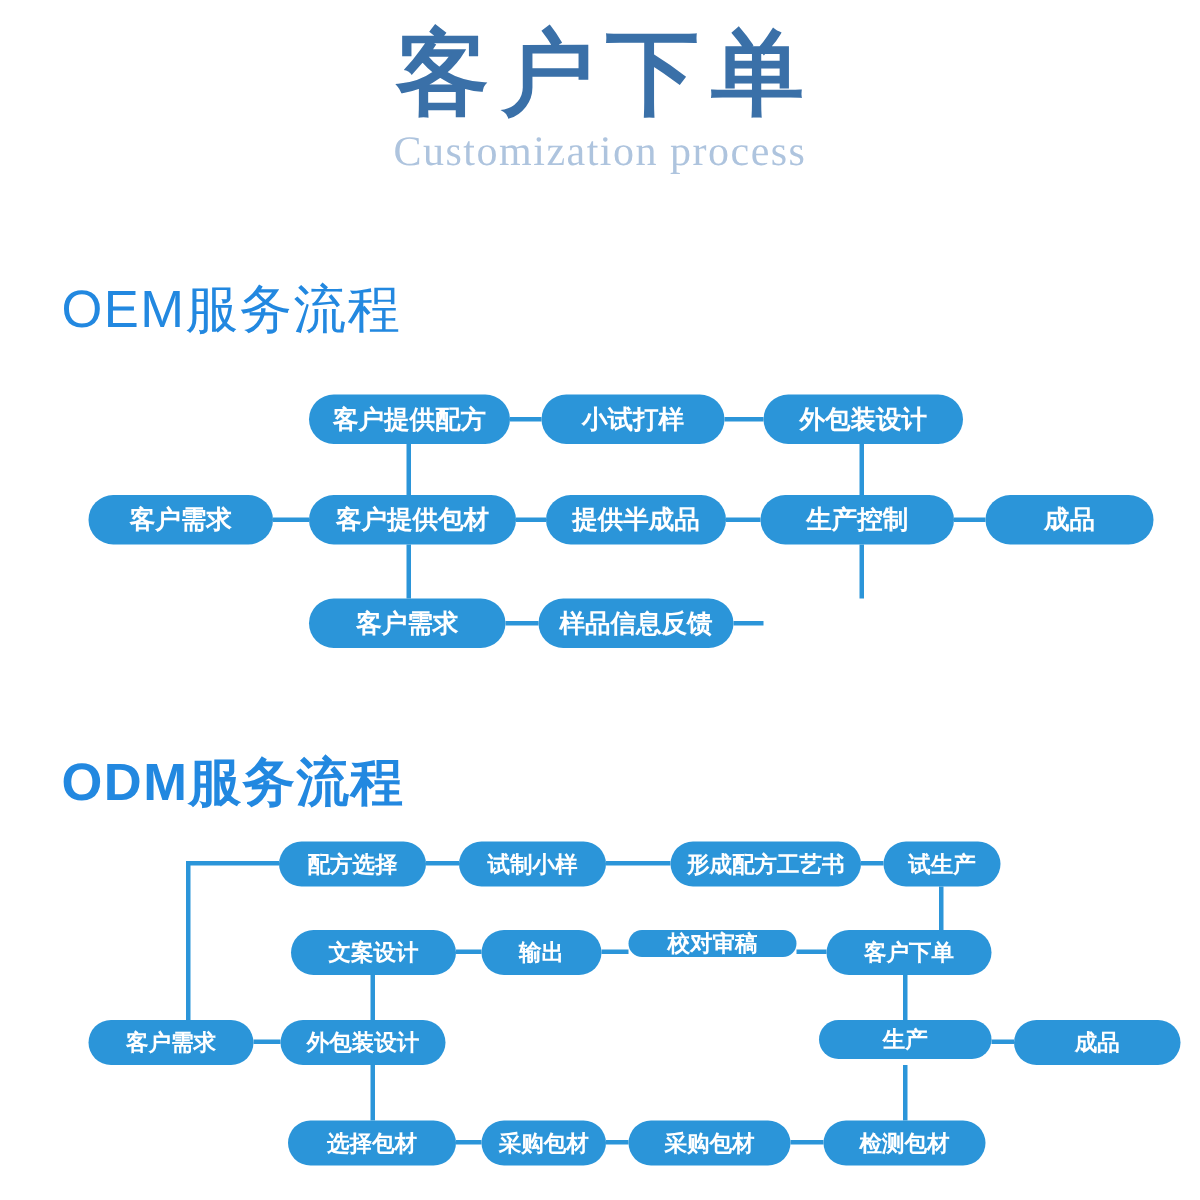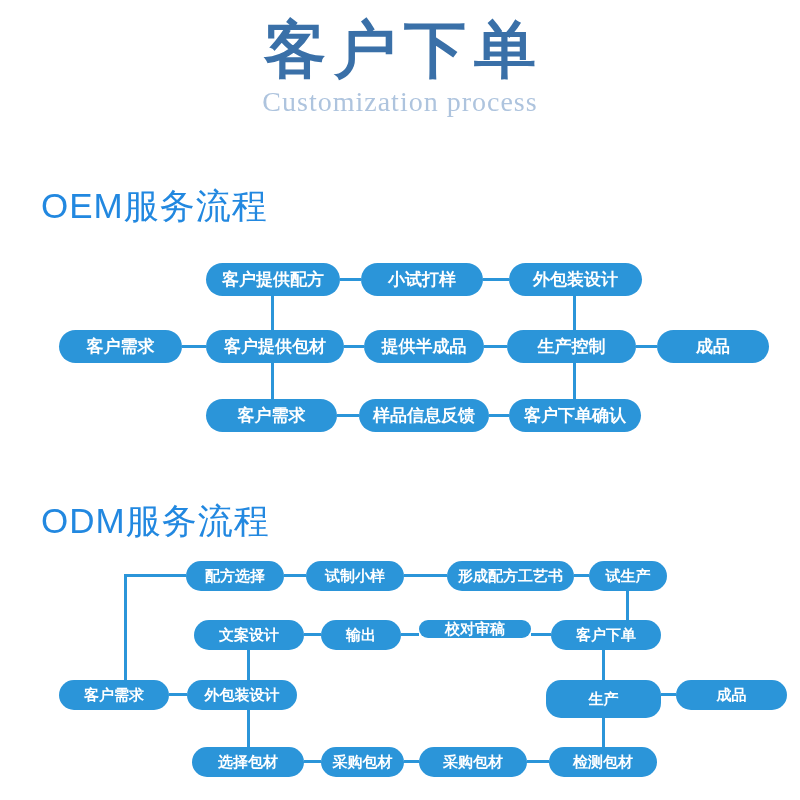--- a/index.html
+++ b/index.html
@@ -24,21 +24,21 @@
   .subtitle{
     margin-top:2px;
     font-family:"Liberation Serif","DejaVu Serif",serif;
     font-size:28px;color:var(--subtitle);letter-spacing:1px;
   }
   .section-header{
     position:absolute;left:30px;margin:11px;
     font-size:35px;font-weight:500;color:var(--header);letter-spacing:1px;
   }
   .section-header.oem{top:172px;}
-  .section-header.odm{top:487px;}
+  .section-header.odm{top:487px;font-weight:bold;}
   .flow-layer{position:absolute;left:0;top:0;width:800px;height:800px;margin-left:24px;}
   .pill{
     position:absolute;background:var(--pill);color:#ffffff;
     display:flex;align-items:center;justify-content:center;
     font-weight:bold;white-space:nowrap;box-sizing:border-box;
   }
   .pill.oem{border-radius:17px;font-size:17px;}
   .pill.odm{border-radius:15px;font-size:15px;}
   .line{position:absolute;background:var(--line);}
 </style>
@@ -68,21 +68,20 @@
       <div class="pill oem" style="left: 182px; top: 263px; width: 134px; height: 33px;">客户提供配方</div>
       <div class="pill oem" style="left: 337px; top: 263px; width: 122px; height: 33px;">小试打样</div>
       <div class="pill oem" style="left: 485px; top: 263px; width: 133px; height: 33px;">外包装设计</div>
       <div class="pill oem" style="left: 35px; top: 330px; width: 123px; height: 33px;">客户需求</div>
       <div class="pill oem" style="left: 182px; top: 330px; width: 138px; height: 33px;">客户提供包材</div>
       <div class="pill oem" style="left: 340px; top: 330px; width: 120px; height: 33px;">提供半成品</div>
       <div class="pill oem" style="left: 483px; top: 330px; width: 129px; height: 33px; font-family: Liberation Mono, monospace;">生产控制</div>
       <div class="pill oem" style="left: 633px; top: 330px; width: 112px; height: 33px;">成品</div>
       <div class="pill oem" style="left: 182px; top: 399px; width: 131px; height: 33px;">客户需求</div>
       <div class="pill oem" style="left: 335px; top: 399px; width: 130px; height: 33px; text-align: center;">样品信息反馈</div>
-      <div class="pill oem" style="left: 485px; top: 399px; width: 132px; height: 33px;">客户下单确认</div>
     </div>
 
   <h2 class="section-header odm">ODM服务流程</h2>
   <div class="flow-layer">
       <div class="line" style="left: 102px; top: 574px; width: 60px; height: 3px;"></div>
       <div class="line" style="left: 260px; top: 574px; width: 22px; height: 3px;"></div>
       <div class="line" style="left: 380px; top: 574px; width: 43px; height: 3px;"></div>
       <div class="line" style="left: 550px; top: 574px; width: 15px; height: 3px;"></div>
       <div class="line" style="left: 280px; top: 633px; width: 17px; height: 3px;"></div>
       <div class="line" style="left: 377px; top: 633px; width: 18px; height: 3px;"></div>
@@ -101,20 +100,20 @@
       <div class="pill odm" style="left: 162px; top: 561px; width: 98px; height: 30px;">配方选择</div>
       <div class="pill odm" style="left: 282px; top: 561px; width: 98px; height: 30px;">试制小样</div>
       <div class="pill odm" style="left: 423px; top: 561px; width: 127px; height: 30px;">形成配方工艺书</div>
       <div class="pill odm" style="left: 565px; top: 561px; width: 78px; height: 30px;">试生产</div>
       <div class="pill odm" style="left: 170px; top: 620px; width: 110px; height: 30px;">文案设计</div>
       <div class="pill odm" style="left: 297px; top: 620px; width: 80px; height: 30px;">输出</div>
       <div class="pill odm" style="left: 395px; top: 620px; width: 112px; height: 18px;">校对审稿</div>
       <div class="pill odm" style="left: 527px; top: 620px; width: 110px; height: 30px;">客户下单</div>
       <div class="pill odm" style="left: 35px; top: 680px; width: 110px; height: 30px;">客户需求</div>
       <div class="pill odm" style="left: 163px; top: 680px; width: 110px; height: 30px;">外包装设计</div>
-      <div class="pill odm" style="left: 522px; top: 680px; width: 115px; height: 38px;">生产</div>
+      <div class="pill odm" style="left: 522px; top: 680px; width: 115px; height: 26px;">生产</div>
       <div class="pill odm" style="left: 652px; top: 680px; width: 111px; height: 30px;">成品</div>
       <div class="pill odm" style="left: 168px; top: 747px; width: 112px; height: 30px;">选择包材</div>
       <div class="pill odm" style="left: 297px; top: 747px; width: 83px; height: 30px;">采购包材</div>
       <div class="pill odm" style="left: 395px; top: 747px; width: 108px; height: 30px;">采购包材</div>
       <div class="pill odm" style="left: 525px; top: 747px; width: 108px; height: 30px;">检测包材</div>
     </div>
 </div>
 
 </body></html>

